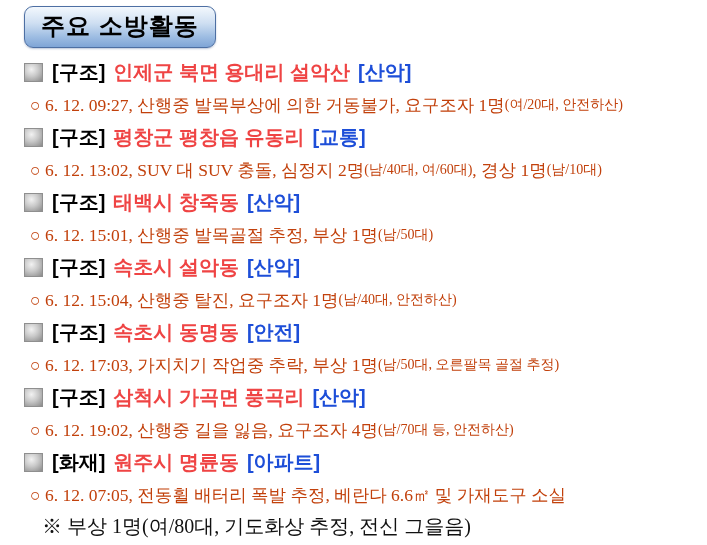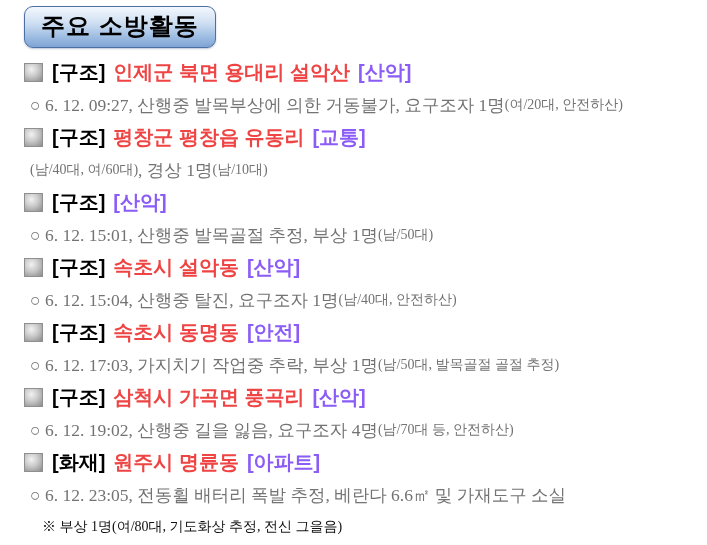--- a/index.html
+++ b/index.html
@@ -45,37 +45,37 @@
     display: inline-block;
     width: 17px;
     height: 17px;
     margin-right: 9px;
     border: 1px solid #8f8f8f;
     background: radial-gradient(circle at 38% 32%, #f2f2f2 0%, #c9c9c9 45%, #8a8a8a 100%);
     flex: 0 0 auto;
   }
   .cat  { color: #000000; margin-right: 8px; }
   .loc  { color: #ef4444; margin-right: 8px; }
-  .typ  { color: #8b5cf6; }
+  .typ  { color: #1d4ed8; }
   .entry-body {
     height: 32px;
     display: flex;
     align-items: center;
     padding-left: 6px;
     font-size: 17.5px;
-    color: #737373;
+    color: #c2410c;
     white-space: nowrap;
   }
   .entry-body .small, .entry-note .small { font-size: 14px; }
   .entry-note {
     height: 31px;
     display: flex;
     align-items: center;
     padding-left: 18px;
-    font-size: 14px;
+    font-size: 20px;
     color: #111111;
     white-space: nowrap;
   }
 </style>
 </head>
 <body>
 
 <div class="page">
 
   <div class="title-box">주요 소방활동</div>
@@ -96,30 +96,32 @@
     </div>
 
     <div class="entry">
       <div class="entry-header">
         <span class="bullet"></span>
         <span class="cat">[구조]</span>
         <span class="loc">평창군 평창읍 유동리</span>
         <span class="typ">[교통]</span>
       </div>
       <div class="entry-body">
+        <span>○ 6. 12. 13:02, SUV 대 SUV 충돌, 심정지 2명</span>
           <span class="small">(남/40대, 여/60대)</span>
           <span>, 경상 1명</span>
           <span class="small">(남/10대)</span>
       </div>
     </div>
 
     <div class="entry">
       <div class="entry-header">
         <span class="bullet"></span>
         <span class="cat">[구조]</span>
+        <span class="loc">태백시 창죽동</span>
         <span class="typ">[산악]</span>
       </div>
       <div class="entry-body">
         <span>○ 6. 12. 15:01, 산행중 발목골절 추정, 부상 1명</span>
           <span class="small">(남/50대)</span>
       </div>
     </div>
 
     <div class="entry">
       <div class="entry-header">
@@ -136,21 +138,21 @@
 
     <div class="entry">
       <div class="entry-header">
         <span class="bullet"></span>
         <span class="cat">[구조]</span>
         <span class="loc">속초시 동명동</span>
         <span class="typ">[안전]</span>
       </div>
       <div class="entry-body">
         <span>○ 6. 12. 17:03, 가지치기 작업중 추락, 부상 1명</span>
-          <span class="small">(남/50대, 발목골절 골절 추정)</span>
+          <span class="small">(남/50대, 오른팔목 골절 추정)</span>
       </div>
     </div>
 
     <div class="entry">
       <div class="entry-header">
         <span class="bullet"></span>
         <span class="cat">[구조]</span>
         <span class="loc">삼척시 가곡면 풍곡리</span>
         <span class="typ">[산악]</span>
       </div>
@@ -161,21 +163,21 @@
     </div>
 
     <div class="entry">
       <div class="entry-header">
         <span class="bullet"></span>
         <span class="cat">[화재]</span>
         <span class="loc">원주시 명륜동</span>
         <span class="typ">[아파트]</span>
       </div>
       <div class="entry-body">
-        <span>○ 6. 12. 23:05, 전동휠 배터리 폭발 추정, 베란다 6.6㎡ 및 가재도구 소실</span>
+        <span>○ 6. 12. 07:05, 전동휠 배터리 폭발 추정, 베란다 6.6㎡ 및 가재도구 소실</span>
       </div>
       <div class="entry-note">
         <span>※ 부상 1명(여/80대, 기도화상 추정, 전신 그을음)</span>
       </div>
     </div>
 
   </div>
 </div>
 
 </body></html>

